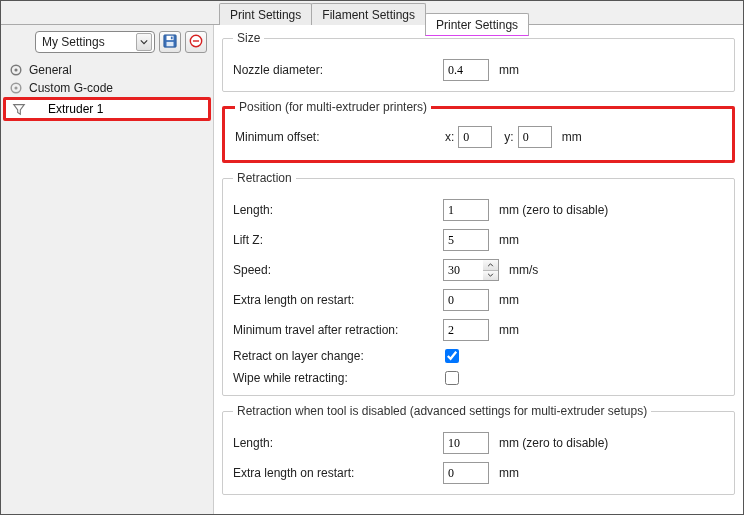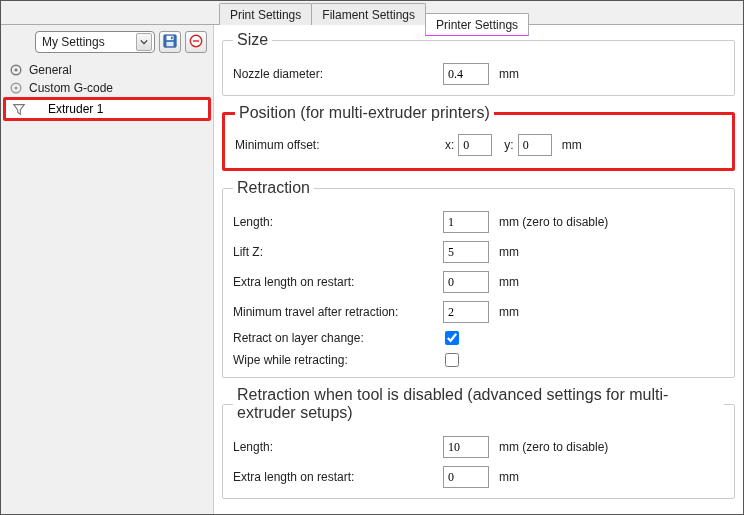--- a/index.html
+++ b/index.html
@@ -135,21 +135,21 @@
     padding: 6px 10px 10px 10px;
     position: relative;
   }
   fieldset.group.highlight {
     border: 3px solid #e62020;
     padding: 4px 10px 12px 10px;
   }
   fieldset.group > legend {
     padding: 0 4px;
     color: #333;
-    font-size: 16px;
+    font-size: 12px;
   }
   .row {
     display: flex;
     align-items: center;
     margin-top: 8px;
   }
   .row .label {
     width: 210px;
   }
   .input {
@@ -304,20 +304,39 @@
           <input class="input" value="1" style="">
           <span class="unit">mm (zero to disable)</span>
         </div>
 
         <div class="row">
           <span class="label">Lift Z:</span>
           <input class="input" value="5" style="">
           <span class="unit">mm</span>
         </div>
 
+        <div class="row">
+          <span class="label">Speed:</span>
+          <span class="spinner-wrap">
+            <input class="input" style="width: 40px; border-right: none;" value="30">
+            <span class="spinner-btns">
+              <span class="spinner-btn">
+                <svg viewBox="0 0 8 5">
+                    <path d="M1 4 L4 1 L7 4" fill="none" stroke="#333" stroke-width="1.2"></path>
+                  </svg>
+              </span>
+              <span class="spinner-btn">
+                <svg viewBox="0 0 8 5">
+                    <path d="M1 1 L4 4 L7 1" fill="none" stroke="#333" stroke-width="1.2"></path>
+                  </svg>
+              </span>
+            </span>
+          </span>
+          <span class="unit">mm/s</span>
+        </div>
 
         <div class="row">
           <span class="label">Extra length on restart:</span>
           <input class="input" value="0" style="">
           <span class="unit">mm</span>
         </div>
 
         <div class="row">
           <span class="label">Minimum travel after retraction:</span>
           <input class="input" value="2" style="">

